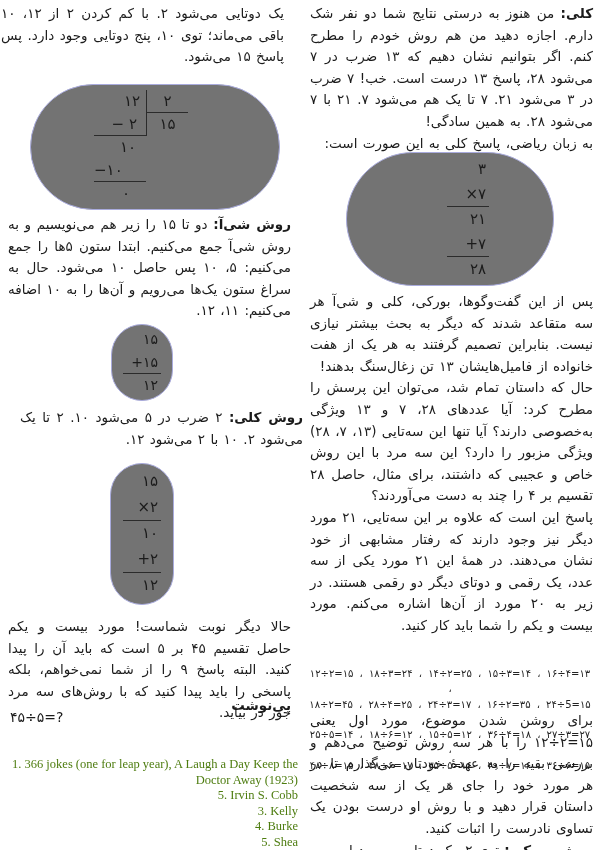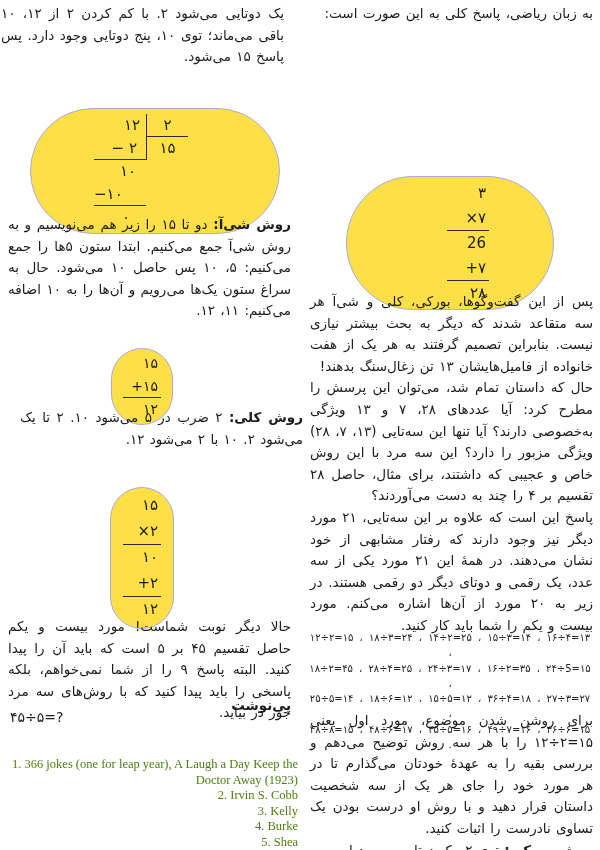--- a/index.html
+++ b/index.html
@@ -9,22 +9,22 @@
   }
   .blk{position:absolute;}
   .para{
     font-size:13.5px;line-height:21.6px;text-align:justify;direction:rtl;
     margin:0;word-spacing:1px;
   }
   .lead{font-weight:bold;}
   .ltr-eq{direction:ltr;unicode-bidi:isolate;margin-top:48px;}
   
   .oval{
-    position:absolute;border:1.5px solid #a9abdd;background:#fde047;
-    display:flex;align-items:center;justify-content:center;box-sizing:border-box;margin-top:24px;
+    position:absolute;border:1.5px solid #a9abdd;background:#737373;
+    display:flex;align-items:center;justify-content:center;box-sizing:border-box;
   }
   .oval1{left:346px;top:152px;width:208px;height:134px;border-radius:67px;}
   .oval-division{left:30px;top:84px;width:250px;height:126px;border-radius:63px;}
   .oval-sum{left:111px;top:324px;width:62px;height:77px;border-radius:31px;}
   .oval-product{left:110px;top:463px;width:64px;height:142px;border-radius:32px;}
   
   .stack{direction:ltr;}
   .stack1{position:relative;left:18px;}
   .mrow{
     width:42px;text-align:right;padding-right:3px;font-size:15px;
@@ -42,49 +42,50 @@
   .d-dividend{text-align:right;padding-right:6px;}
   .d-divisor{border-left:1.6px solid #2b2b2b;border-bottom:1.6px solid #2b2b2b;text-align:center;}
   .d-quotient{border-left:1.6px solid #2b2b2b;text-align:center;}
   .d-step1{text-align:right;padding-right:9px;border-bottom:1.6px solid #2b2b2b;}
   .d-rem1{text-align:right;padding-right:10px;}
   .d-step2{padding-right:9px;border-bottom:1.6px solid #2b2b2b;}
   .d-rem2{text-align:right;padding-right:16px;}
   
   .r1{left:310px;top:3px;width:283px;}
   .r2{left:310px;top:291px;width:283px;}
-  .r-eqs{left:306px;top:630px;width:288px;direction:ltr;text-align:center;}
+  .r-eqs{left:306px;top:666px;width:288px;direction:ltr;text-align:center;}
   .eqline{font-size:10px;line-height:15.3px;word-spacing:3px;color:#222;}
   .r3{left:310px;top:710px;width:283px;}
   .l1{left:1px;top:3px;width:283px;}
   .l2{left:8px;top:214px;width:283px;}
   .l3{left:20px;top:407px;width:283px;}
   .l4{left:8px;top:616px;width:283px;}
   .l-eq45{left:10px;top:709px;font-size:14px;direction:ltr;}
   .l-fnh{left:8px;top:697px;width:283px;direction:rtl;text-align:right;
          font-weight:bold;font-size:13.5px;}
   .l-fns{left:8px;top:757px;width:290px;direction:ltr;text-align:right;
          font-family:"Liberation Serif","DejaVu Serif",serif;
          font-size:12.5px;line-height:15.5px;color:#4d7c0f;}
   .fn-item{margin:0;}
 </style>
 </head>
 <body>
 
 <div class="page">
 
   <div class="blk r1">
+    <p class="para"><b class="lead">کلی:</b> <span>من هنوز به درستی نتایج شما دو نفر شک دارم. اجازه دهید من هم روش خودم را مطرح کنم. اگر بتوانیم نشان دهیم که ۱۳ ضرب در ۷ می‌شود ۲۸، پاسخ ۱۳ درست است. خب! ۷ ضرب در ۳ می‌شود ۲۱. ۷ تا یک هم می‌شود ۷. ۲۱ با ۷ می‌شود ۲۸. به همین سادگی!</span></p>
     <p class="para">به زبان ریاضی، پاسخ کلی به این صورت است:</p>
   </div>
 
   <div class="oval oval1">
     <div class="stack stack1">
       <div class="mrow">۳</div>
       <div class="mrow op">×۷</div>
-      <div class="mrow">26</div>
+      <div class="mrow">۲۱</div>
       <div class="mrow op">+۷</div>
       <div class="mrow">۲۸</div>
     </div>
   </div>
 
   <div class="blk r2">
     <p class="para">پس از این گفت‌وگوها، بورکی، کلی و شی‌آ هر سه متقاعد شدند که دیگر به بحث بیشتر نیازی نیست. بنابراین تصمیم گرفتند به هر یک از هفت خانواده از فامیل‌هایشان ۱۳ تن زغال‌سنگ بدهند!</p>
     <p class="para">حال که داستان تمام شد، می‌توان این پرسش را مطرح کرد: آیا عددهای ۲۸، ۷ و ۱۳ ویژگی به‌خصوصی دارند؟ آیا تنها این سه‌تایی (۱۳، ۷، ۲۸) ویژگی مزبور را دارد؟ این سه مرد با این روش خاص و عجیبی که داشتند، برای مثال، حاصل ۲۸ تقسیم بر ۴ را چند به دست می‌آوردند؟</p>
     <p class="para">پاسخ این است که علاوه بر این سه‌تایی، ۲۱ مورد دیگر نیز وجود دارند که رفتار مشابهی از خود نشان می‌دهند. در همۀ این ۲۱ مورد یکی از سه عدد، یک رقمی و دوتای دیگر دو رقمی هستند. در زیر به ۲۰ مورد از آن‌ها اشاره می‌کنم. مورد بیست و یکم را شما باید کار کنید.</p>
   </div>
@@ -149,19 +150,19 @@
   <div class="blk l4">
     <p class="para">حالا دیگر نوبت شماست! مورد بیست و یکم حاصل تقسیم ۴۵ بر ۵ است که باید آن را پیدا کنید. البته پاسخ ۹ را از شما نمی‌خواهم، بلکه پاسخی را باید پیدا کنید که با روش‌های سه مرد جور در بیاید.</p>
   </div>
 
   <div class="blk l-eq45" dir="ltr">۴۵÷۵=?</div>
 
   <div class="blk l-fnh">پی‌نوشت</div>
 
   <div class="blk l-fns">
     <p class="fn-item">1. 366 jokes (one for leap year), A Laugh a Day Keep the Doctor Away (1923)</p>
-    <p class="fn-item">2. Irvin S. Cobb</p>
+    <p class="fn-item">5. Irvin S. Cobb</p>
     <p class="fn-item">3. Kelly</p>
     <p class="fn-item">4. Burke</p>
     <p class="fn-item">5. Shea</p>
   </div>
 
 </div>
 
 </body></html>

